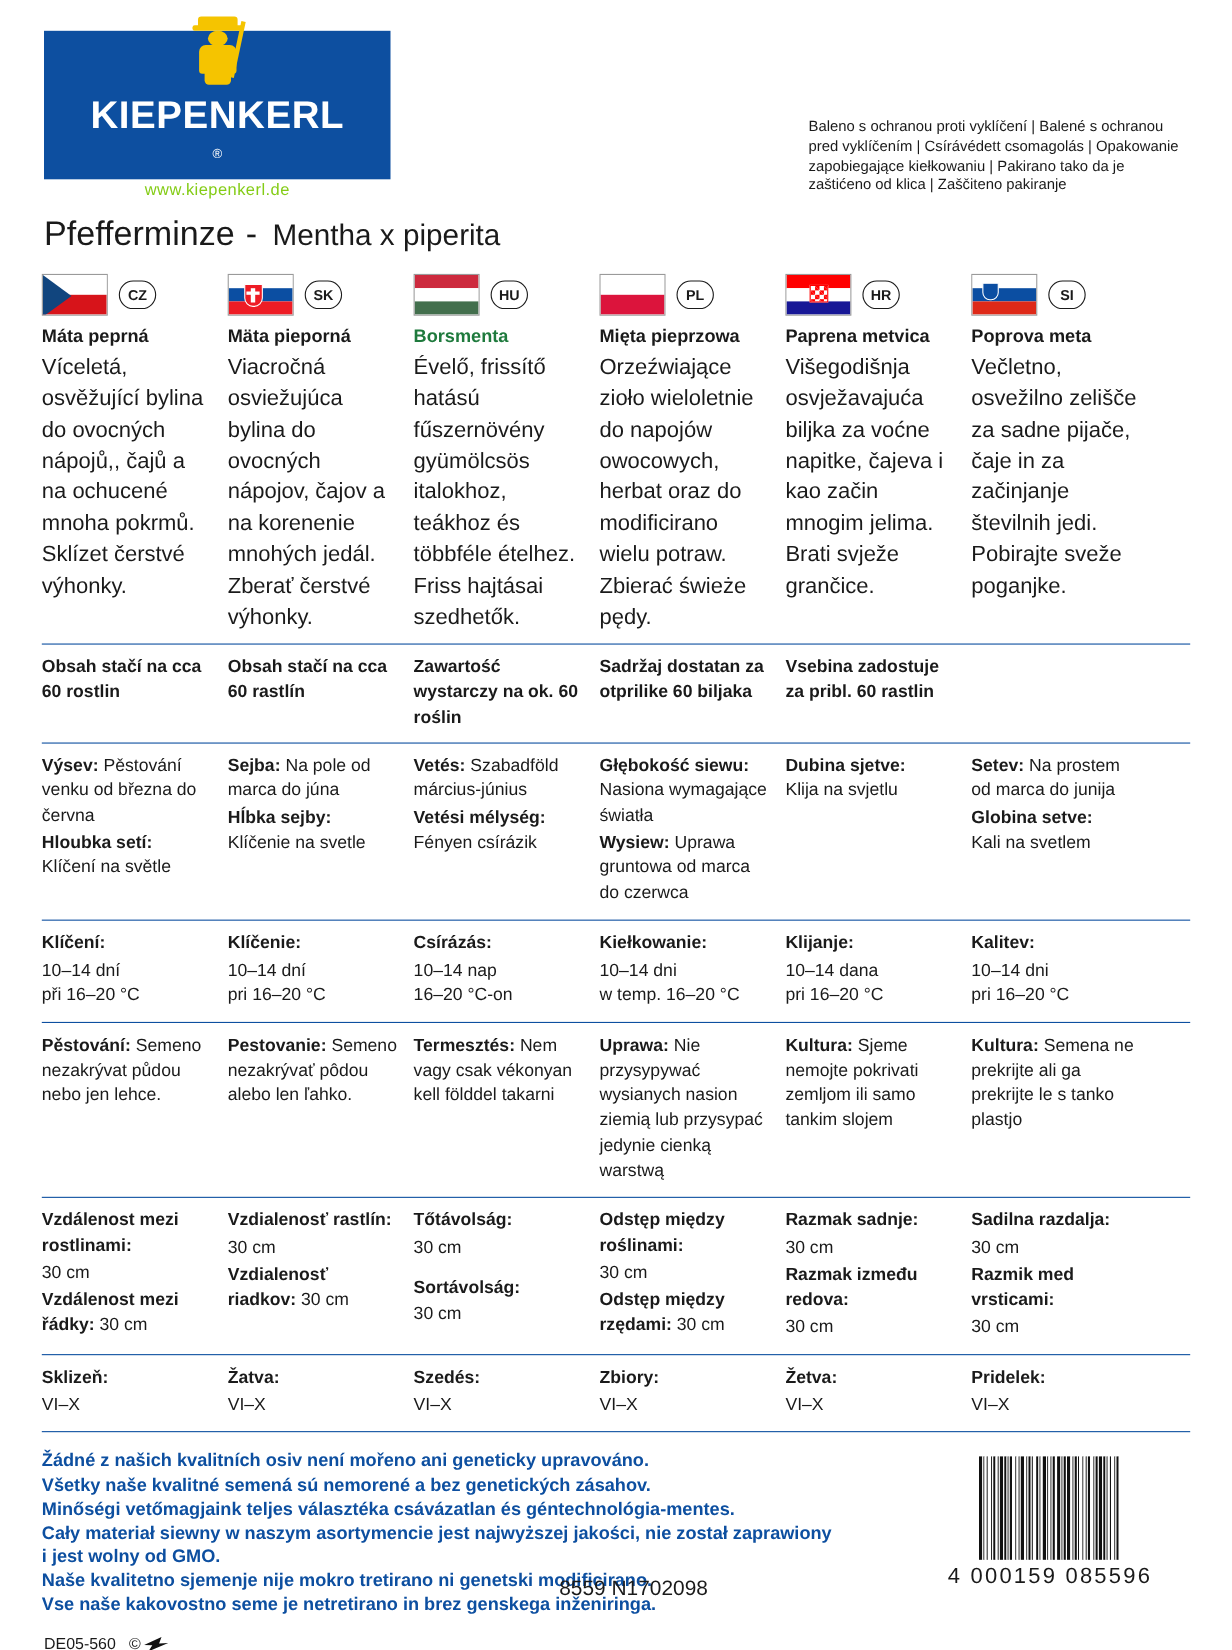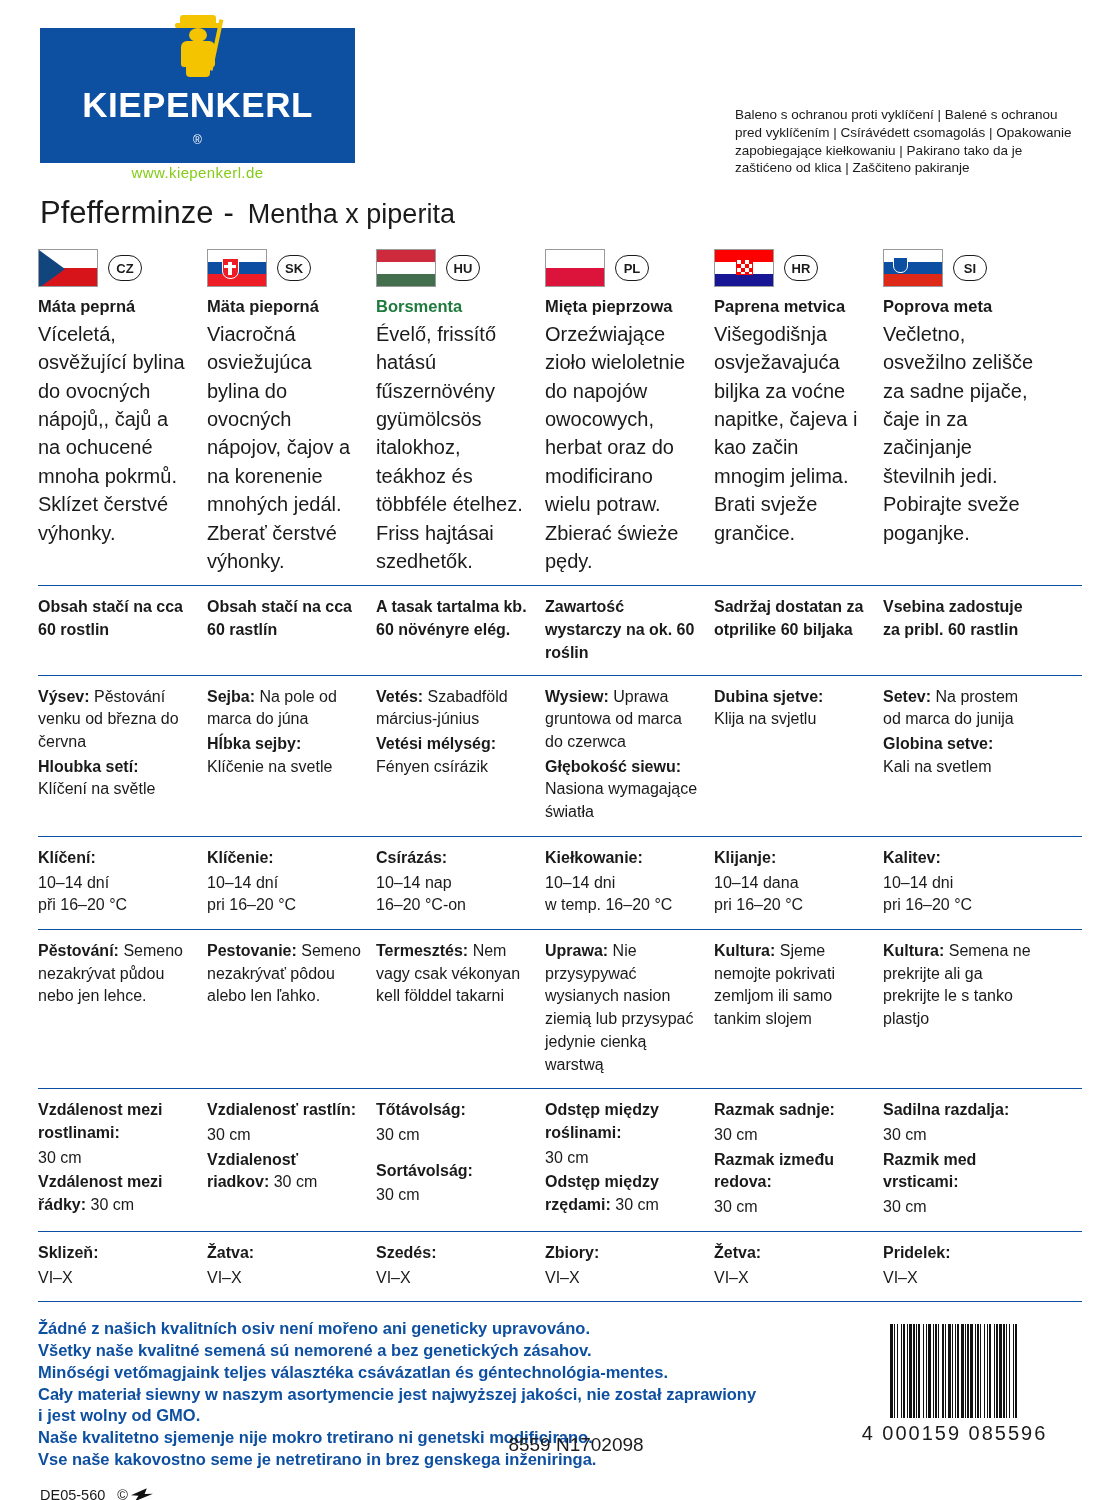--- a/index.html
+++ b/index.html
@@ -243,23 +243,20 @@
     <div class="sep"></div>
 
     <div class="row">
       <div class="col">
           <div class="contents">Obsah stačí na cca 60 rostlin</div>
         </div>
       <div class="col">
           <div class="contents">Obsah stačí na cca 60 rastlín</div>
         </div>
       <div class="col">
-          <div class="contents">A tasak tartalma kb. 60 növényre elég.</div>
-        </div>
-      <div class="col">
           <div class="contents">Zawartość wystarczy na ok. 60 roślin</div>
         </div>
       <div class="col">
           <div class="contents">Sadržaj dostatan za otprilike 60 biljaka</div>
         </div>
       <div class="col">
           <div class="contents">Vsebina zadostuje za pribl. 60 rastlin</div>
         </div>
     </div>
 
@@ -272,22 +269,22 @@
       </div>
       <div class="col">
         <div class="blk"><b>Sejba:</b> <span>Na pole od marca do júna</span></div>
         <div class="blk"><b>Hĺbka sejby:</b><br><span>Klíčenie na svetle</span></div>
       </div>
       <div class="col">
         <div class="blk"><b>Vetés:</b> <span>Szabadföld március-június</span></div>
         <div class="blk"><b>Vetési mélység:</b><br><span>Fényen csírázik</span></div>
       </div>
       <div class="col">
+        <div class="blk"><b>Głębokość siewu:</b><br><span>Nasiona wymagające światła</span></div>
         <div class="blk"><b>Wysiew:</b> <span>Uprawa gruntowa od marca do czerwca</span></div>
-        <div class="blk"><b>Głębokość siewu:</b><br><span>Nasiona wymagające światła</span></div>
       </div>
       <div class="col">
         <div class="blk"><b>Dubina sjetve:</b><br><span>Klija na svjetlu</span></div>
       </div>
       <div class="col">
         <div class="blk"><b>Setev:</b> <span>Na prostem od marca do junija</span></div>
         <div class="blk"><b>Globina setve:</b><br><span>Kali na svetlem</span></div>
       </div>
     </div>
 

